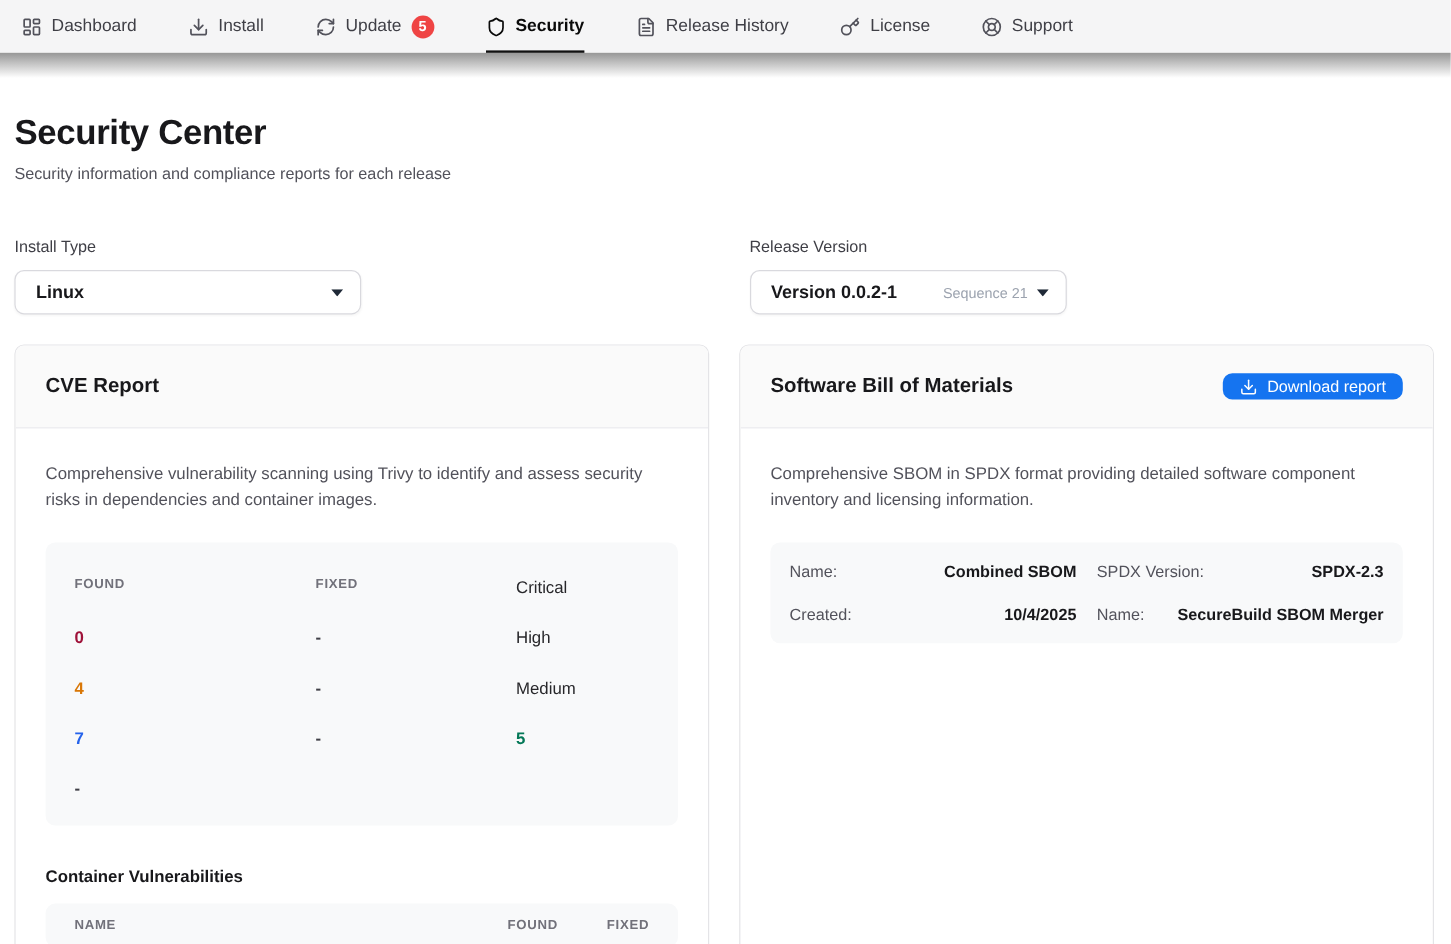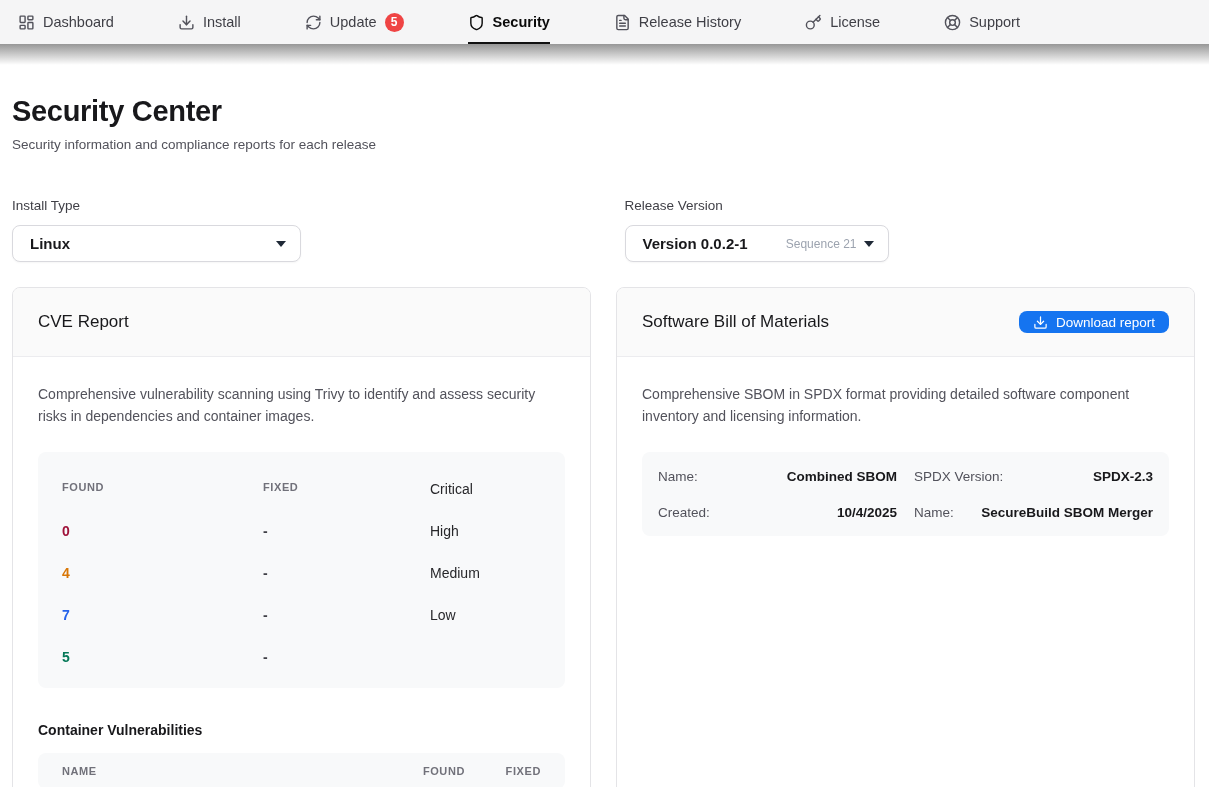--- a/index.html
+++ b/index.html
@@ -6,21 +6,21 @@
   html,body { background:#fff; }
   body {
     width:1209px; height:787px; overflow:hidden;
     font-family:"Liberation Sans", sans-serif;
     color:#18181b;
   }
 
   
   .topnav {
     height:44px; background:#f5f5f6;
-    display:flex; align-items:center; gap:64px;
+    display:flex; align-items:center; gap:43px;
     padding-left:18px;
   }
   .nav-item {
     position:relative; height:44px;
     display:flex; align-items:center; gap:8px;
     font-size:14.5px; color:#3f3f46; cursor:pointer; white-space:nowrap;
   }
   .nav-item .nav-ic { display:flex; color:#52525b; }
   .nav-item.active { color:#0a0a0a; font-weight:600; }
   .nav-item.active .nav-ic { color:#0a0a0a; }
@@ -61,21 +61,21 @@
   .card {
     flex:1; background:#fff;
     border:1px solid #e4e4e7; border-radius:8px;
     overflow:hidden; display:flex; flex-direction:column;
   }
   .card-head {
     height:69px; background:#fafafa; border-bottom:1px solid #ececef;
     display:flex; align-items:center; justify-content:space-between;
     padding:0 25px; flex-shrink:0;
   }
-  .card-head h2 { font-size:17px; font-weight:400; color:#18181b; }
+  .card-head h2 { font-size:17px; font-weight:700; color:#18181b; }
   .card-body { padding:27px 25px; flex:1; }
   .desc { font-size:14px; line-height:21.5px; color:#52525b; }
 
   
   .panel { background:#f8f9fa; border-radius:8px; }
   .sev-panel { margin-top:25px; padding:16px 24px 10px; }
   .sev-grid { display:grid; grid-template-columns:201px 167px 1fr; align-items:center; }
   .tbl-h {
     font-size:11px; font-weight:700; letter-spacing:.6px;
     color:#71717a; text-transform:uppercase; padding:6px 0 10px;
@@ -240,21 +240,20 @@
             <div class="sev-cell sev-dash">-</div>
 
             <div class="sev-cell">High</div>
             <div class="sev-cell sev-num" style="color: rgb(217, 119, 6);">4</div>
             <div class="sev-cell sev-dash">-</div>
 
             <div class="sev-cell">Medium</div>
             <div class="sev-cell sev-num" style="color: rgb(37, 99, 235);">7</div>
             <div class="sev-cell sev-dash">-</div>
 
-            <div class="sev-cell">Low</div>
             <div class="sev-cell sev-num" style="color: rgb(4, 120, 87);">5</div>
             <div class="sev-cell sev-dash">-</div>
           </div>
         </div>
 
         <h3 class="sub-h">Container Vulnerabilities</h3>
         <div class="panel cv-head">
           <div class="tbl-h">NAME</div>
           <div class="tbl-h ta-r">FOUND</div>
           <div class="tbl-h ta-r">FIXED</div>

